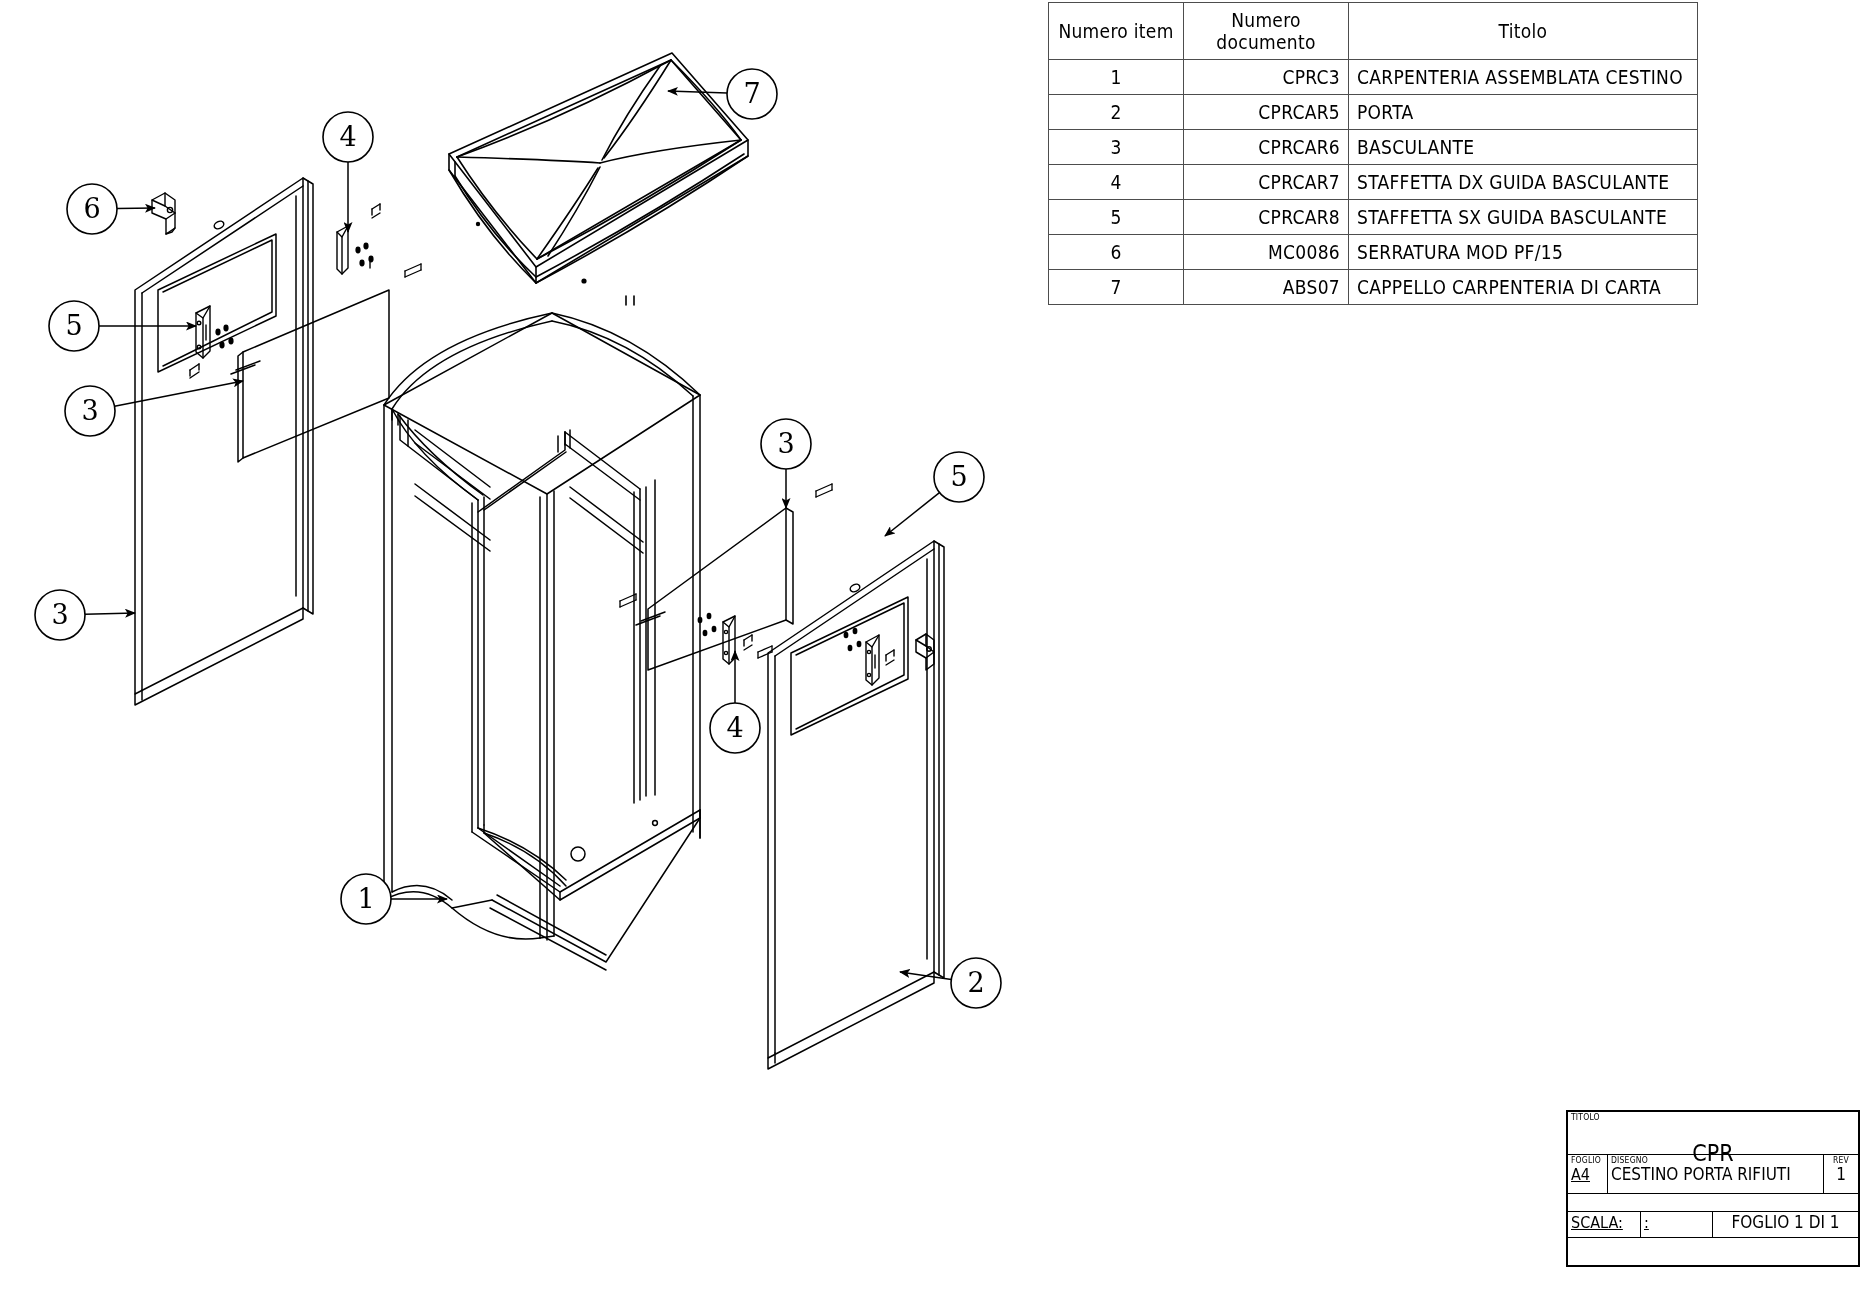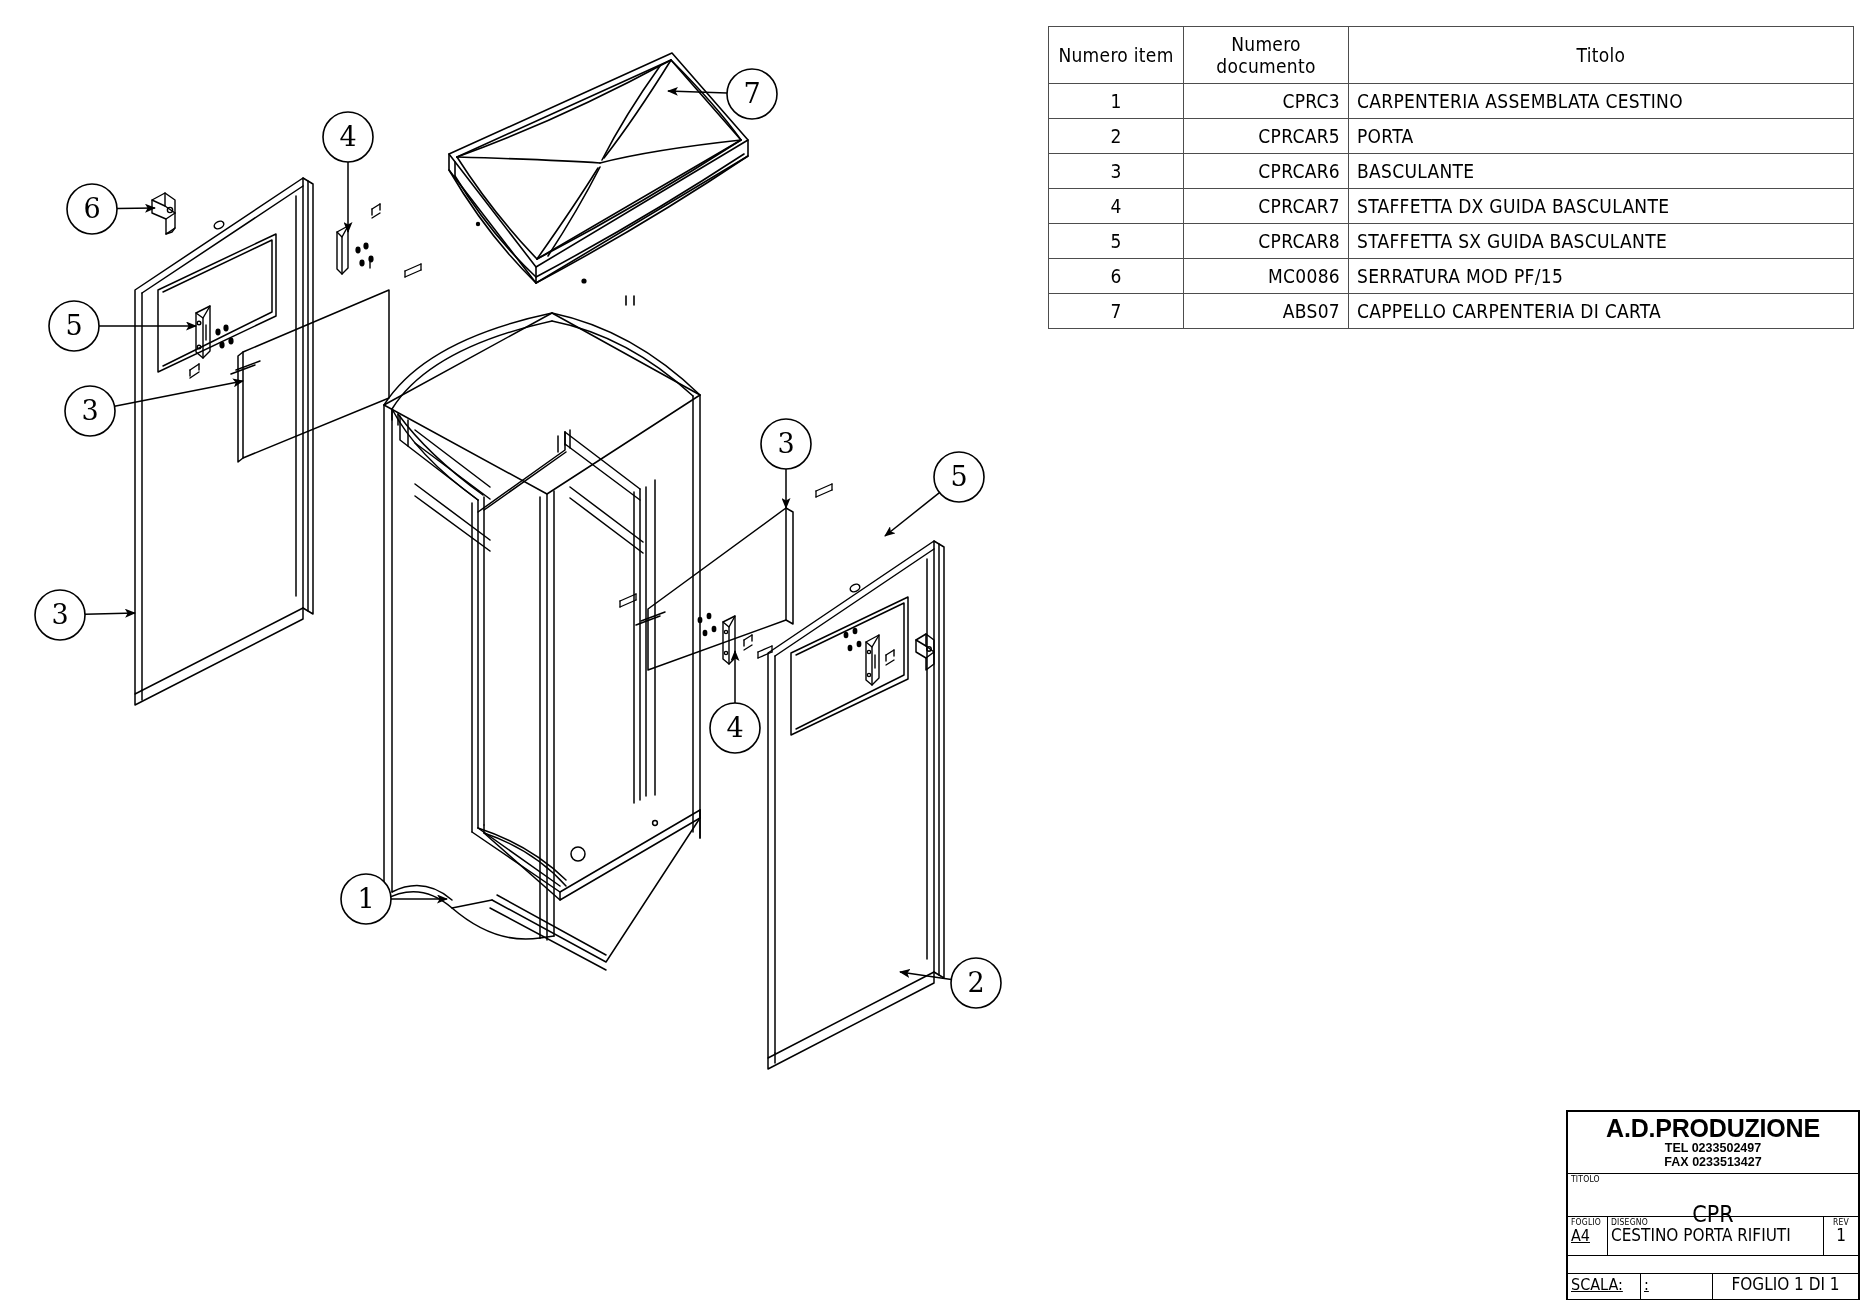--- a/index.html
+++ b/index.html
@@ -21,22 +21,22 @@
     position: absolute;
     left: 0; top: 0;
     width: 1866px;
     height: 1300px;
   }
 
   
   #bom {
     position: absolute;
     left: 1048px;
-    top: 26px;
-    width: 806px;
+    top: 2px;
+    width: 650px;
     border-collapse: collapse;
     background: #fff;
   }
   #bom td, #bom th {
     border: 1.6px solid #4d4d4d;
     font-family: "DejaVu Sans Condensed", "Liberation Sans Narrow", "Liberation Sans", sans-serif;
     font-size: 19px;
     font-weight: 400;
     padding: 6px 8px;
     height: 20px;
@@ -488,27 +488,20 @@
       <tr>
         <td class="c-item">7</td>
         <td class="c-doc">ABS07</td>
         <td class="c-titolo">CAPPELLO CARPENTERIA DI CARTA</td>
       </tr>
     </tbody>
 </table>
 
 <div id="title-block">
 
-  <div class="tb-row">
-    <div class="tb-cell" style="width:100%">
-      <div class="tb-company">A.D.PRODUZIONE</div>
-      <div class="tb-tel">TEL 0233502497</div>
-      <div class="tb-fax">FAX 0233513427</div>
-    </div>
-  </div>
 
   <div class="tb-row titolo-row">
     <div class="tb-cell">
       <span class="tb-label">TITOLO</span>
       <div class="tb-big">CPR</div>
     </div>
   </div>
 
   <div class="tb-row disegno-row">
     <div class="tb-cell tb-div foglio-cell">

